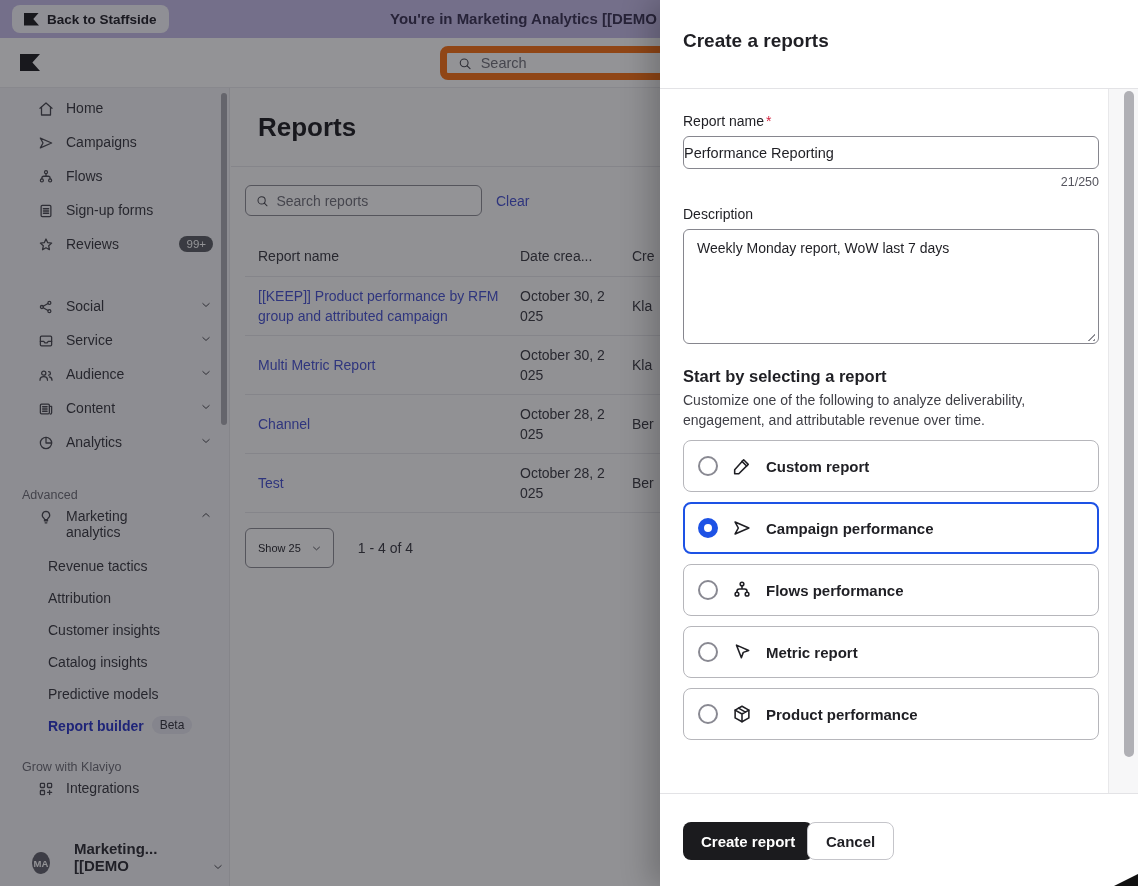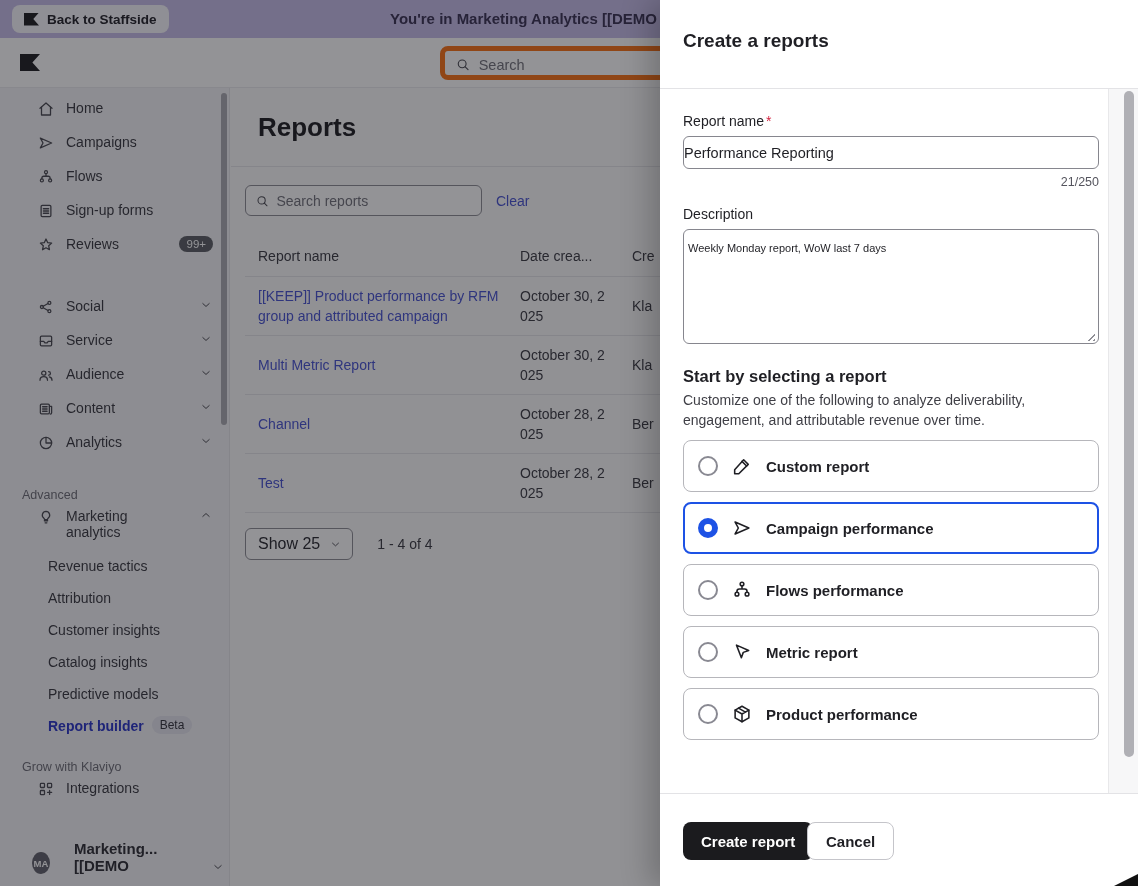--- a/index.html
+++ b/index.html
@@ -13,21 +13,21 @@
     background:rgba(255,255,255,0.88); border:none; border-radius:8px; padding:0 12px;
     font-family:inherit; font-size:13.5px; font-weight:600; color:#23232a; cursor:pointer; }
   .banner-msg { position:absolute; left:390px; top:0; height:38px; line-height:38px; white-space:nowrap;
     font-size:15px; font-weight:600; color:#3b3355; }
 
   
   .app-header { position:absolute; left:0; top:38px; width:1138px; height:50px; background:#ffffff; border-bottom:1px solid #ebebee; }
   .k-flag { width:20px; height:17px; background:#1f1f24; clip-path:polygon(0 0,100% 0,62% 50%,100% 100%,0 100%); }
   .logo-wrap { position:absolute; left:20px; top:16px; }
   .hdr-search { position:absolute; left:440px; top:8px; width:330px; height:34px; background:#fff;
-    border:5px solid #f97316; border-radius:8px; display:flex; align-items:flex-end; padding:2px 10px; gap:8px; }
+    border:7px solid #f97316; border-radius:8px; display:flex; align-items:center; padding:2px 10px; gap:8px; }
   .hdr-search input { border:none; outline:none; font-family:inherit; font-size:14.5px; color:#2a2a31; width:100%; background:transparent; }
   .hdr-search input::placeholder { color:#73737c; }
 
   
   .sidebar { position:absolute; left:0; top:88px; width:230px; height:798px; background:#f5f5f7; border-right:1px solid #e6e6e9; padding-top:12px; }
   .sb-item { display:flex; align-items:flex-start; gap:11px; height:34px; padding:0 16px 0 22px; font-size:14px; color:#3a3a42; cursor:pointer;margin-left:15px; }
   .sb-item svg { flex:0 0 auto; }
   .sb-chev { margin-left:auto; display:flex; }
   .sb-gap { height:28px; }
   .sb-section { padding:0 22px; font-size:12.5px; color:#6e6e78; margin:20px 0 6px; }
@@ -52,43 +52,43 @@
   .report-search input::placeholder { color:#73737c; }
   .link { color:#4a55d2; font-size:14px; text-decoration:none; cursor:pointer; }
   table.reports { border-collapse:collapse; margin:24px 0 0 14px; table-layout:fixed; width:560px; }
   table.reports th { text-align:left; font-weight:400; font-size:14px; color:#3c3c44; padding:8px 8px 12px 13px;
     border-bottom:1px solid #e6e6e9; white-space:nowrap; overflow:hidden; }
   table.reports td { font-size:14px; padding:9px 8px 9px 13px; border-bottom:1px solid #e6e6e9; vertical-align:middle; line-height:20px; }
   .col-name { width:262px; } .col-date { width:112px; } .col-cre { width:186px; }
   td.name a { color:#4a55d2; text-decoration:none; word-break:break-all; }
   td.date, td.cre { color:#3c3c44; word-break:break-all; }
   .pagination { display:flex; align-items:center; gap:24px; margin:15px 0 0 14px; }
-  .show-select { height:32px; border:1px solid #8f8f96; border-radius:6px; background:#fff; display:flex; align-items:center;
-    gap:9px; padding:0 10px 0 12px; font-size:16px; color:#2a2a31; cursor:pointer; }
+  .show-select { height:40px; border:1px solid #8f8f96; border-radius:6px; background:#fff; display:flex; align-items:center;
+    gap:9px; padding:0 10px 0 12px; font-size:11px; color:#2a2a31; cursor:pointer; }
   .range-label { font-size:14px; color:#3c3c44; }
 
   
   .dim { position:absolute; inset:0; background:rgba(16,16,22,0.45); z-index:40; }
 
   
   .drawer { position:absolute; left:660px; top:0; width:478px; height:886px; background:#fff; z-index:50;
     box-shadow:-10px 0 28px rgba(0,0,0,0.22); }
   .drawer-title { position:absolute; left:23px; top:30px; font-size:19px; font-weight:700; color:#1f1f24; }
   .drawer-hr { position:absolute; left:0; top:88px; width:100%; height:1px; background:#e3e3e6; }
   .drawer-body { position:absolute; left:0; top:89px; right:30px; bottom:93px; padding:24px 0 0 23px; overflow:hidden; }
   .drawer-scrollbar { position:absolute; right:0; top:89px; bottom:93px; width:30px; background:#f7f7f8; border-left:1px solid #e8e8ea; }
   .drawer-scroll-thumb { position:absolute; left:15px; top:2px; width:10px; height:calc(100% - 38px); border-radius:5px; background:#b0b0b5; }
   .field-label { font-size:14px; color:#1f1f24; margin-bottom:7px; }
   .req { color:#d21f3c; margin-left:2px; }
   .text-input { width:416px; height:33px; border:1px solid #86868e; border-radius:6px; font-family:inherit; font-size:14.5px;
     color:#1f1f24; padding:0 0; outline:none; background:#fff; }
   .counter { width:416px; text-align:right; font-size:12.5px; color:#55555e; margin-top:6px; }
   .ta-wrap { position:relative; width:416px; }
-  .textarea { width:416px; height:115px; border:1px solid #86868e; border-radius:6px; font-family:inherit; font-size:11px;
-    color:#1f1f24; padding:9px 4px; outline:none; resize:none; background:#fff; line-height:19px; }
+  .textarea { width:416px; height:115px; border:1px solid #86868e; border-radius:6px; font-family:inherit; font-size:14px;
+    color:#1f1f24; padding:9px 13px; outline:none; resize:none; background:#fff; line-height:19px; }
   .resize-corner { position:absolute; right:4px; bottom:7px; width:10px; height:10px; pointer-events:none;
     background:repeating-linear-gradient(135deg, transparent 0 2px, #8f8f96 2px 3.4px);
     clip-path:polygon(100% 0,100% 100%,0 100%); }
   .sel-heading { font-size:16.5px; font-weight:700; color:#1f1f24; margin:19px 0 4px; }
   .sel-sub { font-size:14px; color:#3f3f46; line-height:20px; width:386px; }
   .opt-card { width:416px; height:52px; border:1px solid #b6b6bb; border-radius:8px; background:#fff; display:flex;
     align-items:center; gap:13px; padding:0 14px; margin-top:10px; cursor:pointer; }
   .opt-card.selected { border:2px solid #1d52e5; padding:0 13px; }
   .radio { width:20px; height:20px; border-radius:50%; border:2px solid #898992; background:#fff; flex:0 0 auto; }
   .radio.on { border:6px solid #1d52e5; }

